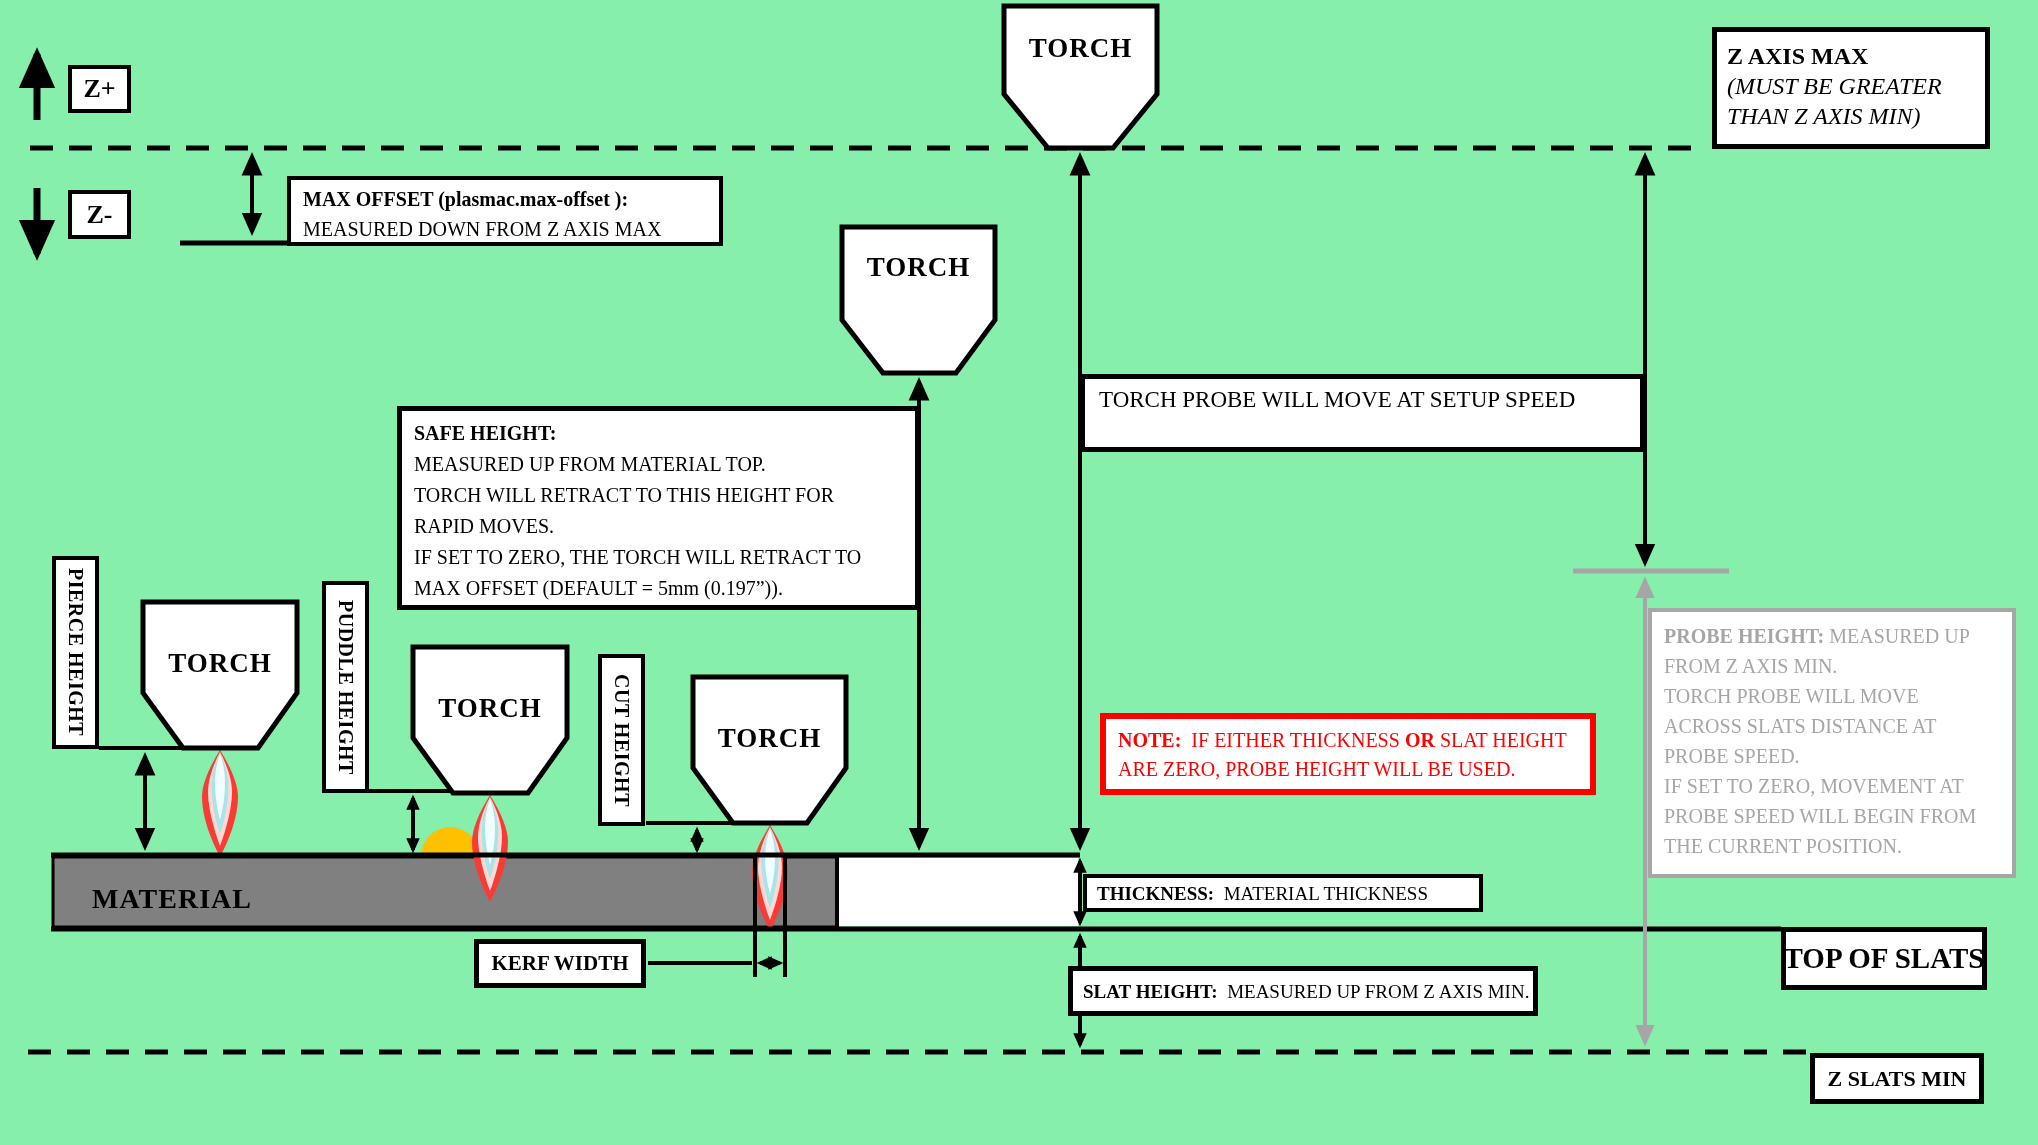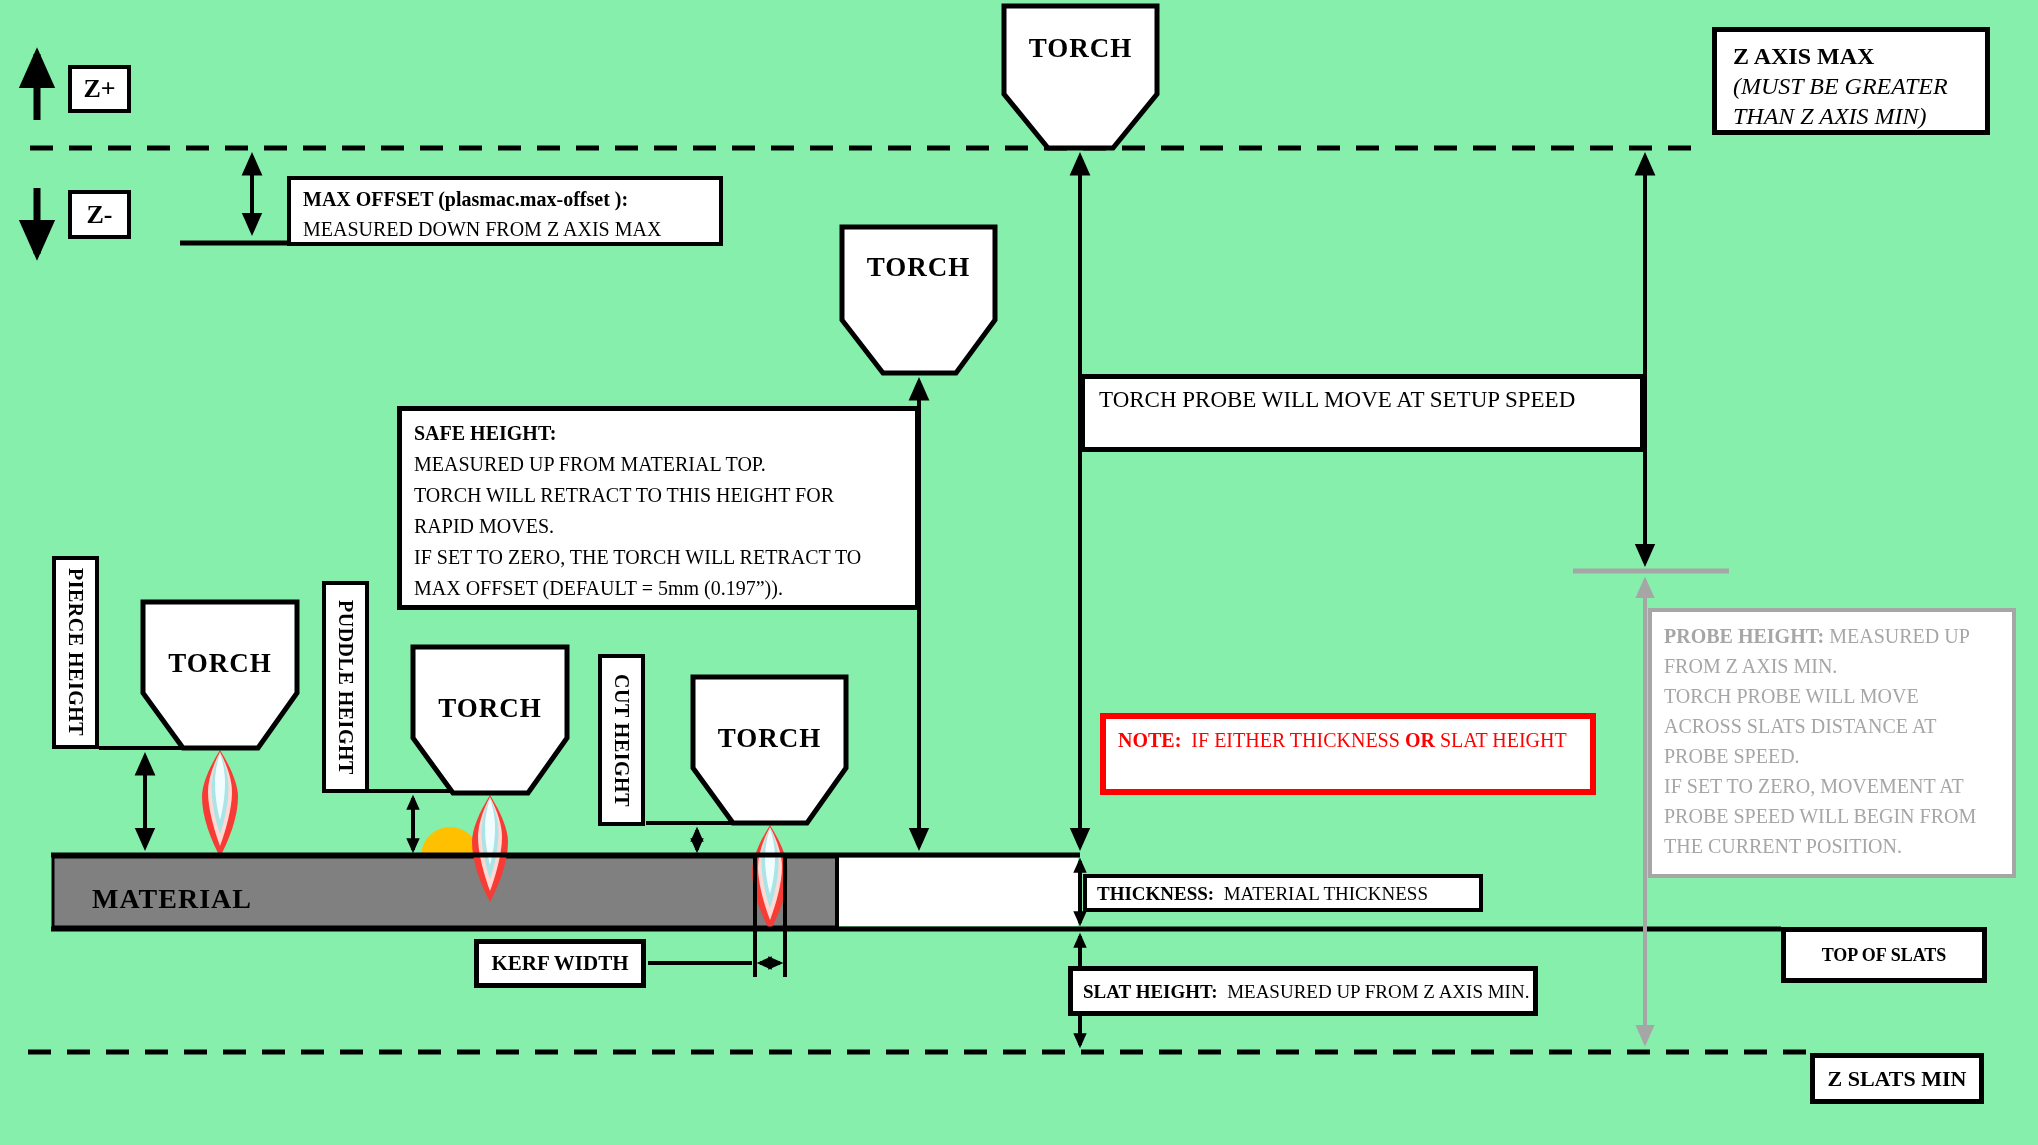--- a/index.html
+++ b/index.html
@@ -131,21 +131,21 @@
   <div class="torch-label" style="left:693px; top:723px; width:153px;">TORCH</div>
 
   <div class="box center bold" style="left:68px; top:65px; width:63px; height:48px; font-size:26px;">Z+</div>
   <div class="box center bold" style="left:68px; top:190px; width:63px; height:49px; font-size:26px;">Z-</div>
 
   <div class="box txt" style="left:287px; top:176px; width:436px; height:70px; padding:4px 12px; font-size:20px; line-height:30px;">
     <div class="bold nowrap">MAX OFFSET (plasmac.max-offset ):</div>
     <div class="nowrap">MEASURED DOWN FROM Z AXIS MAX</div>
   </div>
 
-  <div class="box b5" style="left:1712px; top:27px; width:278px; height:108px; padding:9px 16px; font-size:24px; line-height:30px;">
+  <div class="box b5" style="left:1712px; top:27px; width:278px; height:122px; padding:9px 10px; font-size:24px; line-height:30px;">
     <div class="bold nowrap">Z AXIS MAX</div>
     <div class="italic nowrap">(MUST BE GREATER</div>
     <div class="italic nowrap">THAN Z AXIS MIN)</div>
   </div>
 
   <div class="box b5" style="left:1080px; top:355px; width:565px; height:78px; padding:6px 14px; font-size:23px; line-height:29px;margin-top:19px;">
     <div class="nowrap">TORCH PROBE WILL MOVE AT SETUP SPEED</div>
   </div>
 
   <div class="box b5" style="left:397px; top:406px; width:523px; height:204px; padding:7px 12px; font-size:20px; line-height:31px;">
@@ -154,20 +154,21 @@
     <div class="nowrap">TORCH WILL RETRACT TO THIS HEIGHT FOR</div>
     <div class="nowrap">RAPID MOVES.</div>
     <div class="nowrap">IF SET TO ZERO, THE TORCH WILL RETRACT TO</div>
     <div class="nowrap">MAX OFFSET (DEFAULT = 5mm (0.197”)).</div>
   </div>
 
   <div class="box note-box" style="left:1100px; top:713px; width:496px; height:82px; padding:7px 12px; font-size:20px; line-height:29px;">
     <div class="nowrap">
       <span class="bold">NOTE:</span><span>&nbsp; IF EITHER THICKNESS </span><span class="bold">OR</span><span> SLAT HEIGHT</span>
     </div>
+    <div class="nowrap">ARE ZERO, PROBE HEIGHT WILL BE USED.</div>
   </div>
 
   <div class="box gray-box" style="left:1648px; top:608px; width:368px; height:270px; padding:9px 12px; font-size:20px; line-height:30px;">
     <div class="nowrap"><span class="bold">PROBE HEIGHT:</span><span> MEASURED UP</span></div>
     <div class="nowrap">FROM Z AXIS MIN.</div>
     <div class="nowrap">TORCH PROBE WILL MOVE</div>
     <div class="nowrap">ACROSS SLATS DISTANCE AT</div>
     <div class="nowrap">PROBE SPEED.</div>
     <div class="nowrap">IF SET TO ZERO,  MOVEMENT AT</div>
     <div class="nowrap">PROBE SPEED WILL BEGIN FROM</div>
@@ -177,21 +178,21 @@
   <div class="box nowrap" style="left:1083px; top:874px; width:400px; height:38px; padding:1px 10px; font-size:19px; line-height:30px;">
     <span class="bold">THICKNESS:</span><span>&nbsp; MATERIAL THICKNESS</span>
   </div>
 
   <div class="box b5 nowrap" style="left:1068px; top:966px; width:470px; height:50px; padding:6px 10px; font-size:19px; line-height:30px;">
     <span class="bold">SLAT HEIGHT:</span><span>&nbsp; MEASURED UP FROM Z AXIS MIN.</span>
   </div>
 
   <div class="box b5 center bold nowrap" style="left:474px; top:939px; width:172px; height:49px; font-size:21px;">KERF WIDTH</div>
 
-  <div class="box b5 center bold nowrap" style="left:1781px; top:927px; width:206px; height:56px; font-size:18px;">TOP OF SLATS</div>
+  <div class="box b5 center bold nowrap" style="left:1781px; top:927px; width:206px; height:63px; font-size:29px;">TOP OF SLATS</div>
 
   <div class="box b5 center bold nowrap" style="left:1810px; top:1053px; width:174px; height:51px; font-size:22px;">Z SLATS MIN</div>
 
   <div class="bold" style="position:absolute; left:92px; top:883px; font-size:28px; letter-spacing:1px; background:transparent;">MATERIAL</div>
 
   <div class="box vlabel" style="left:52px; top:556px; width:47px; height:193px;">PIERCE HEIGHT</div>
   <div class="box vlabel" style="left:322px; top:581px; width:47px; height:212px;">PUDDLE HEIGHT</div>
   <div class="box vlabel" style="left:598px; top:654px; width:47px; height:172px;">CUT HEIGHT</div>
 
 </div>

